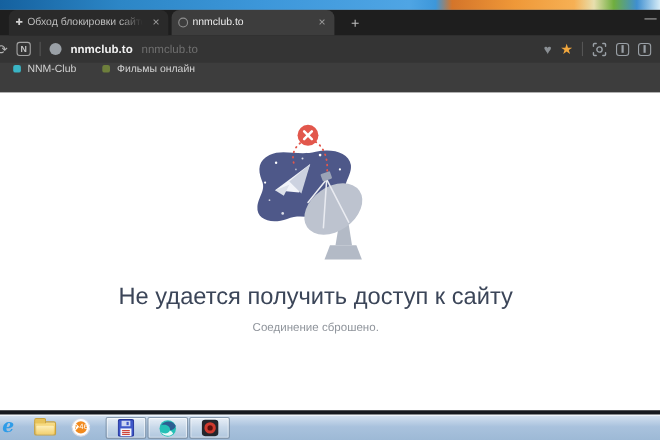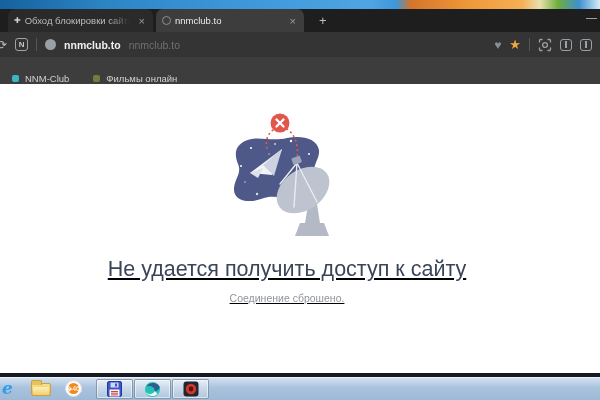--- a/index.html
+++ b/index.html
@@ -41,27 +41,27 @@
   .url-ghost { color:#6f6f6f; font-size:10.5px; }
   .tb-spacer { flex:1; }
   .heart { color:#8a8f94; font-size:12px; }
   .star { color:#f2a73d; font-size:13px; }
   .panel-box { width:12px; height:12px; border:1.2px solid #9aa0a6; border-radius:3px;
     display:flex; align-items:center; justify-content:center; }
   .panel-box i { display:block; width:1.5px; height:7px; background:#9aa0a6; }
   .capture-svg { display:block; }
 
   
-  .bookmarks { height:27px; background:#3d3d3d; display:flex; align-items:flex-end; padding:0 12px; gap:24px; }
+  .bookmarks { height:27px; background:#3d3d3d; display:flex; align-items:flex-start; padding:0 12px; gap:24px; }
   .bm { display:flex; align-items:center; gap:6px; font-size:9.5px; color:#d2d2d2; white-space:nowrap; }
   .bm-dot { width:7px; height:7px; border-radius:2px; }
 
   
   .content { position:relative; height:289px; background:#ffffff; overflow:hidden; }
-  .error-wrap { width:574px; text-align:center;text-decoration:underline; }
+  .error-wrap { width:574px; text-align:center; }
   .illustration { display:block; margin:26px auto 0; }
   .err-title { margin-top:17px; font-size:21.5px; color:#3b4558; }
   .err-sub { margin-top:10px; font-size:10.5px; color:#90959c;text-align:center; }
   .err-search { margin-top:17px; font-size:10.5px; color:#a7aeb6; }
   .err-search a { color:#4a83d4; text-decoration:none; }
 
   
   .bottom-strip { position:absolute; left:0; top:373px; width:600px; height:4px; background:#171a20; }
   .taskbar { position:absolute; left:0; top:377px; width:600px; height:23px;
     background:linear-gradient(#d2e0f0,#a9c2dd 45%,#9db9d6); border-top:1px solid #ecf3fa; }

